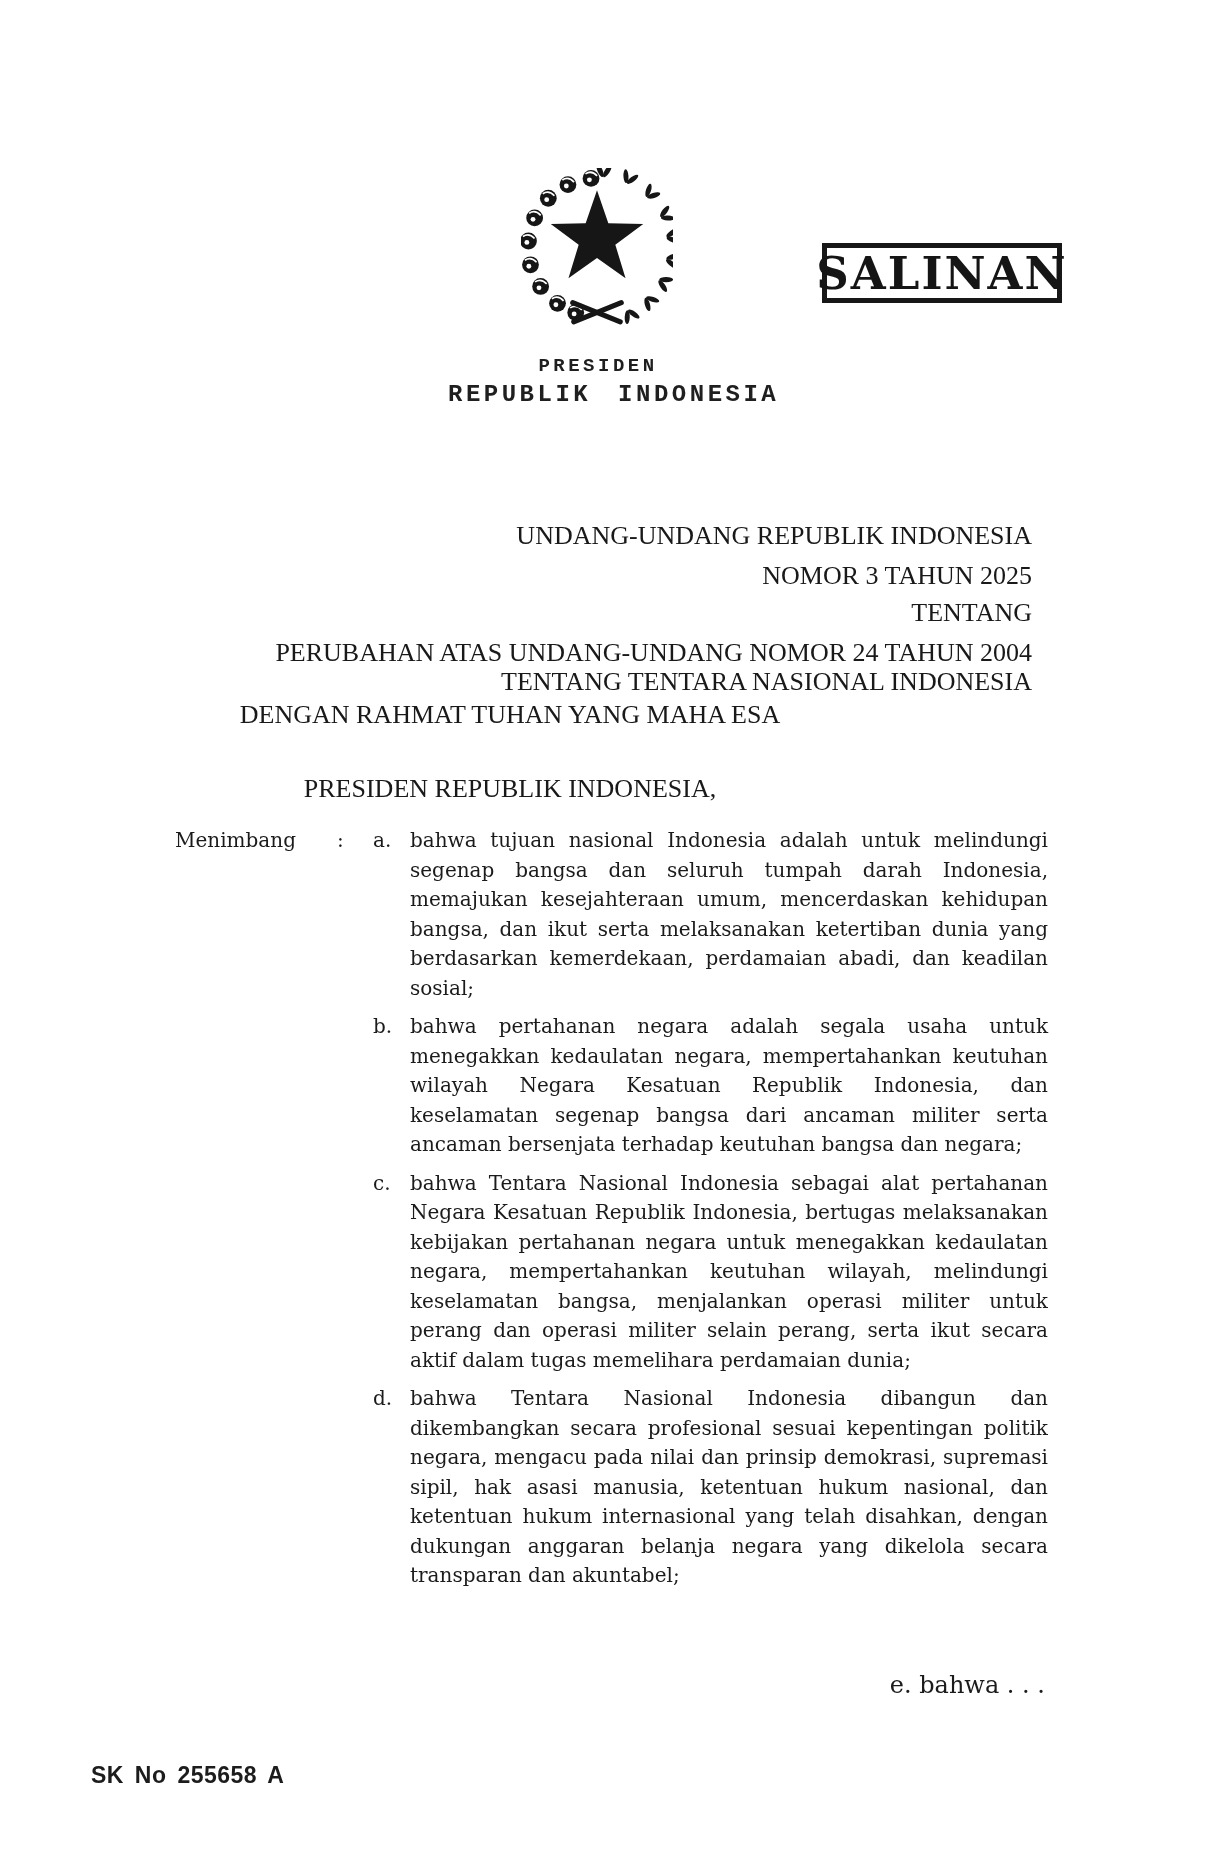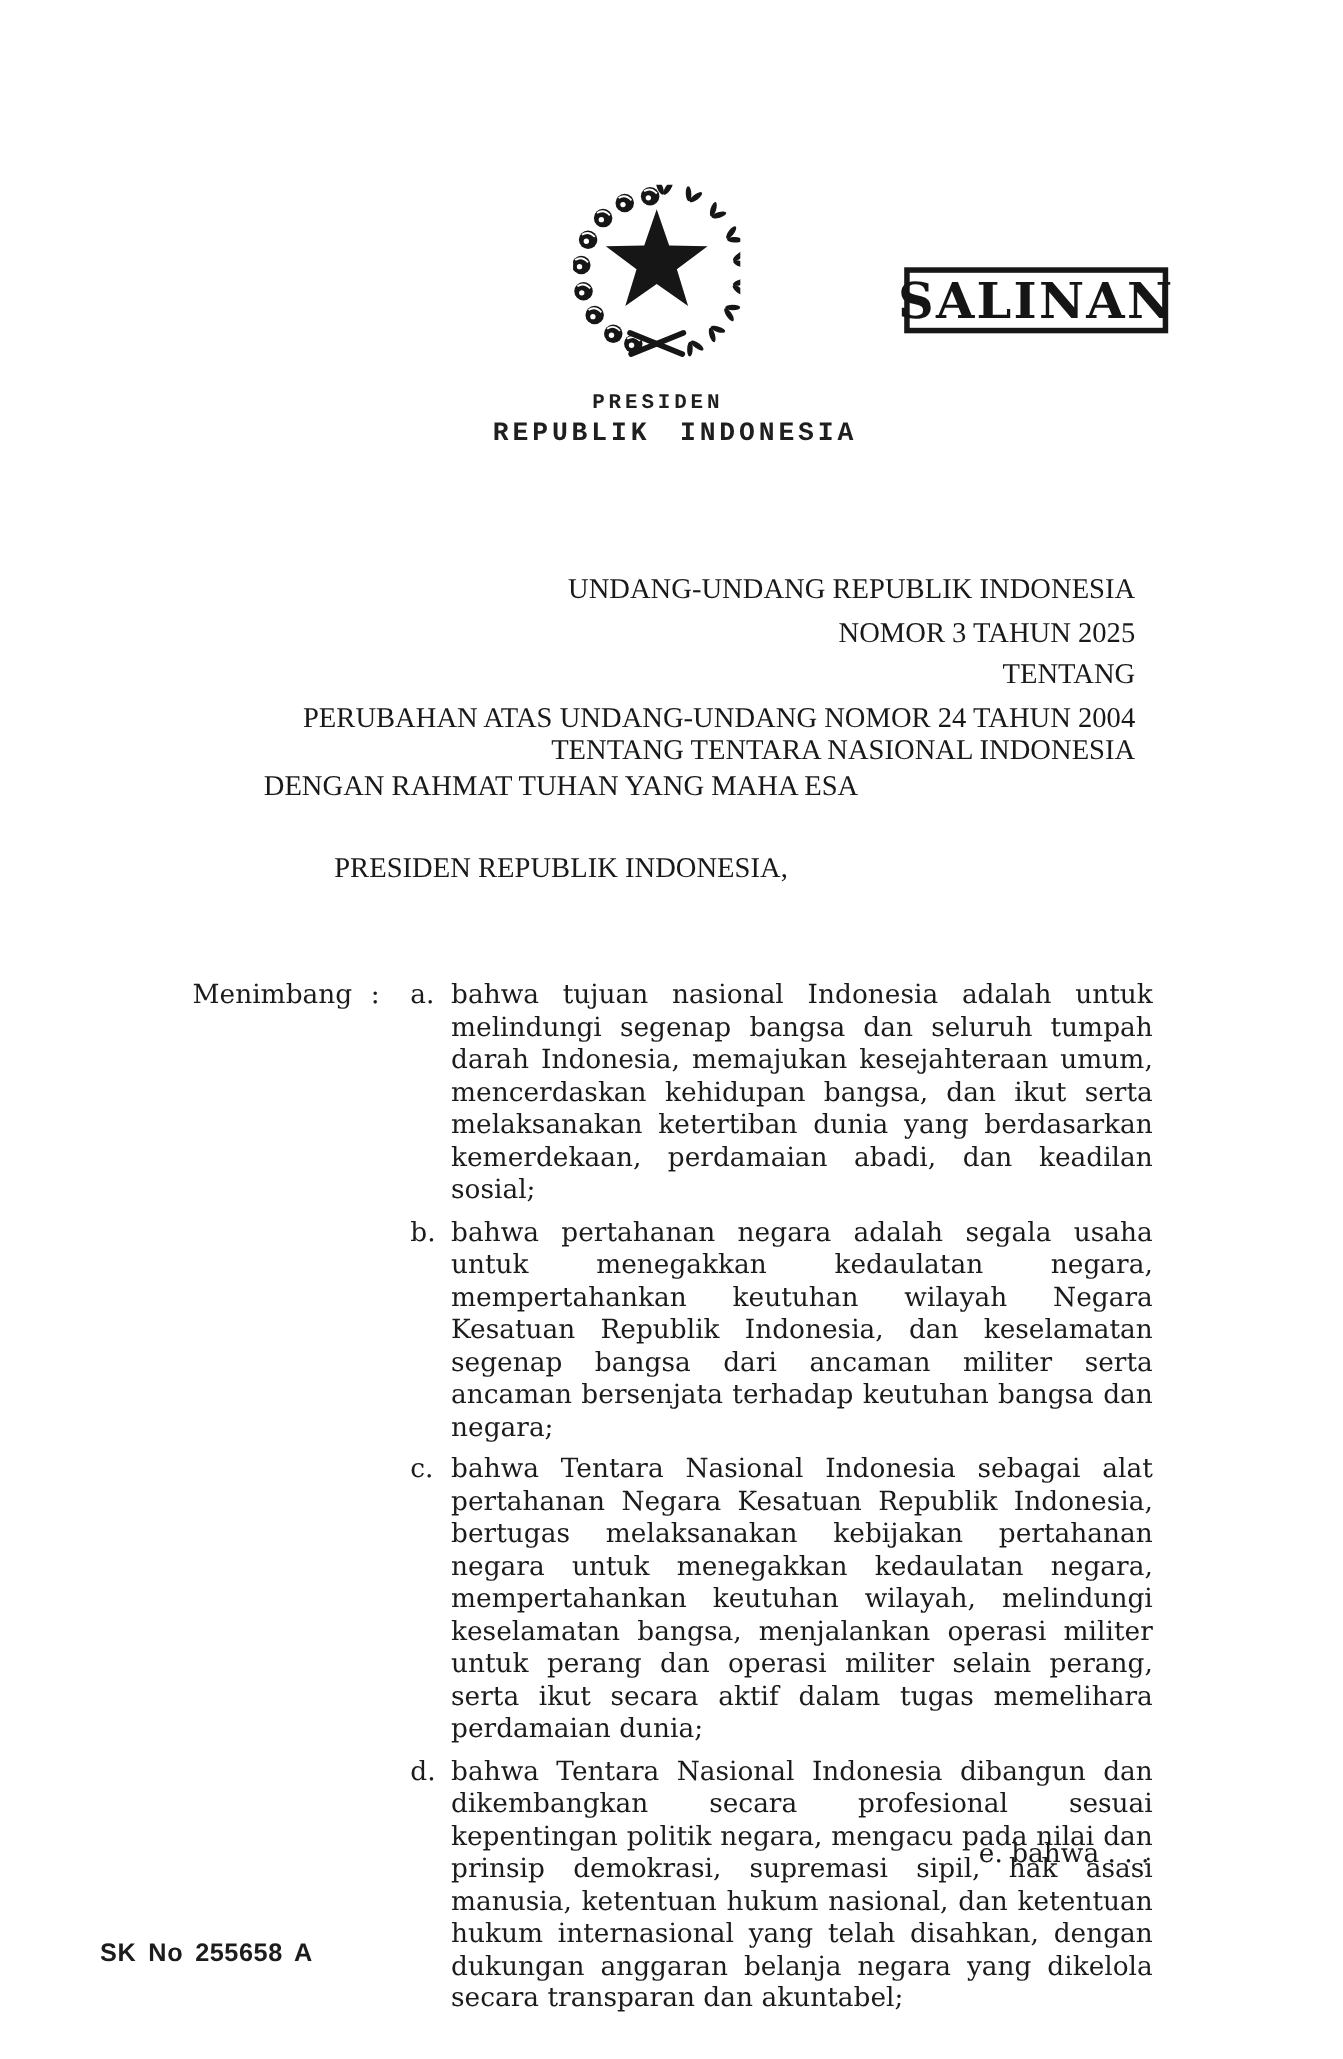--- a/index.html
+++ b/index.html
@@ -92,24 +92,24 @@
     text-align: center;
     font-family: "Liberation Serif", serif;
     font-size: 26px;
     color: #191919;
   }
 
   
   .menimbang {
     position: absolute;
     left: 175px;
-    top: 890px;
+    top: 826px;
     width: 873px;
     display: flex;
-    font-size: 24px;
+    font-size: 20px;
     line-height: 29.5px;
     font-family: "DejaVu Serif", serif;
     color: #1b1b1b;
   }
   .menimbang .m-label { width: 162px; flex: none; }
   .menimbang .m-colon { width: 36px; flex: none; }
   .menimbang .m-items { flex: 1; display: flex; flex-direction: column; gap: 9px; }
   .m-item { display: flex; }
   .m-item .m-marker { width: 37px; flex: none; }
   .m-item .m-text { flex: 1; text-align: justify; }

